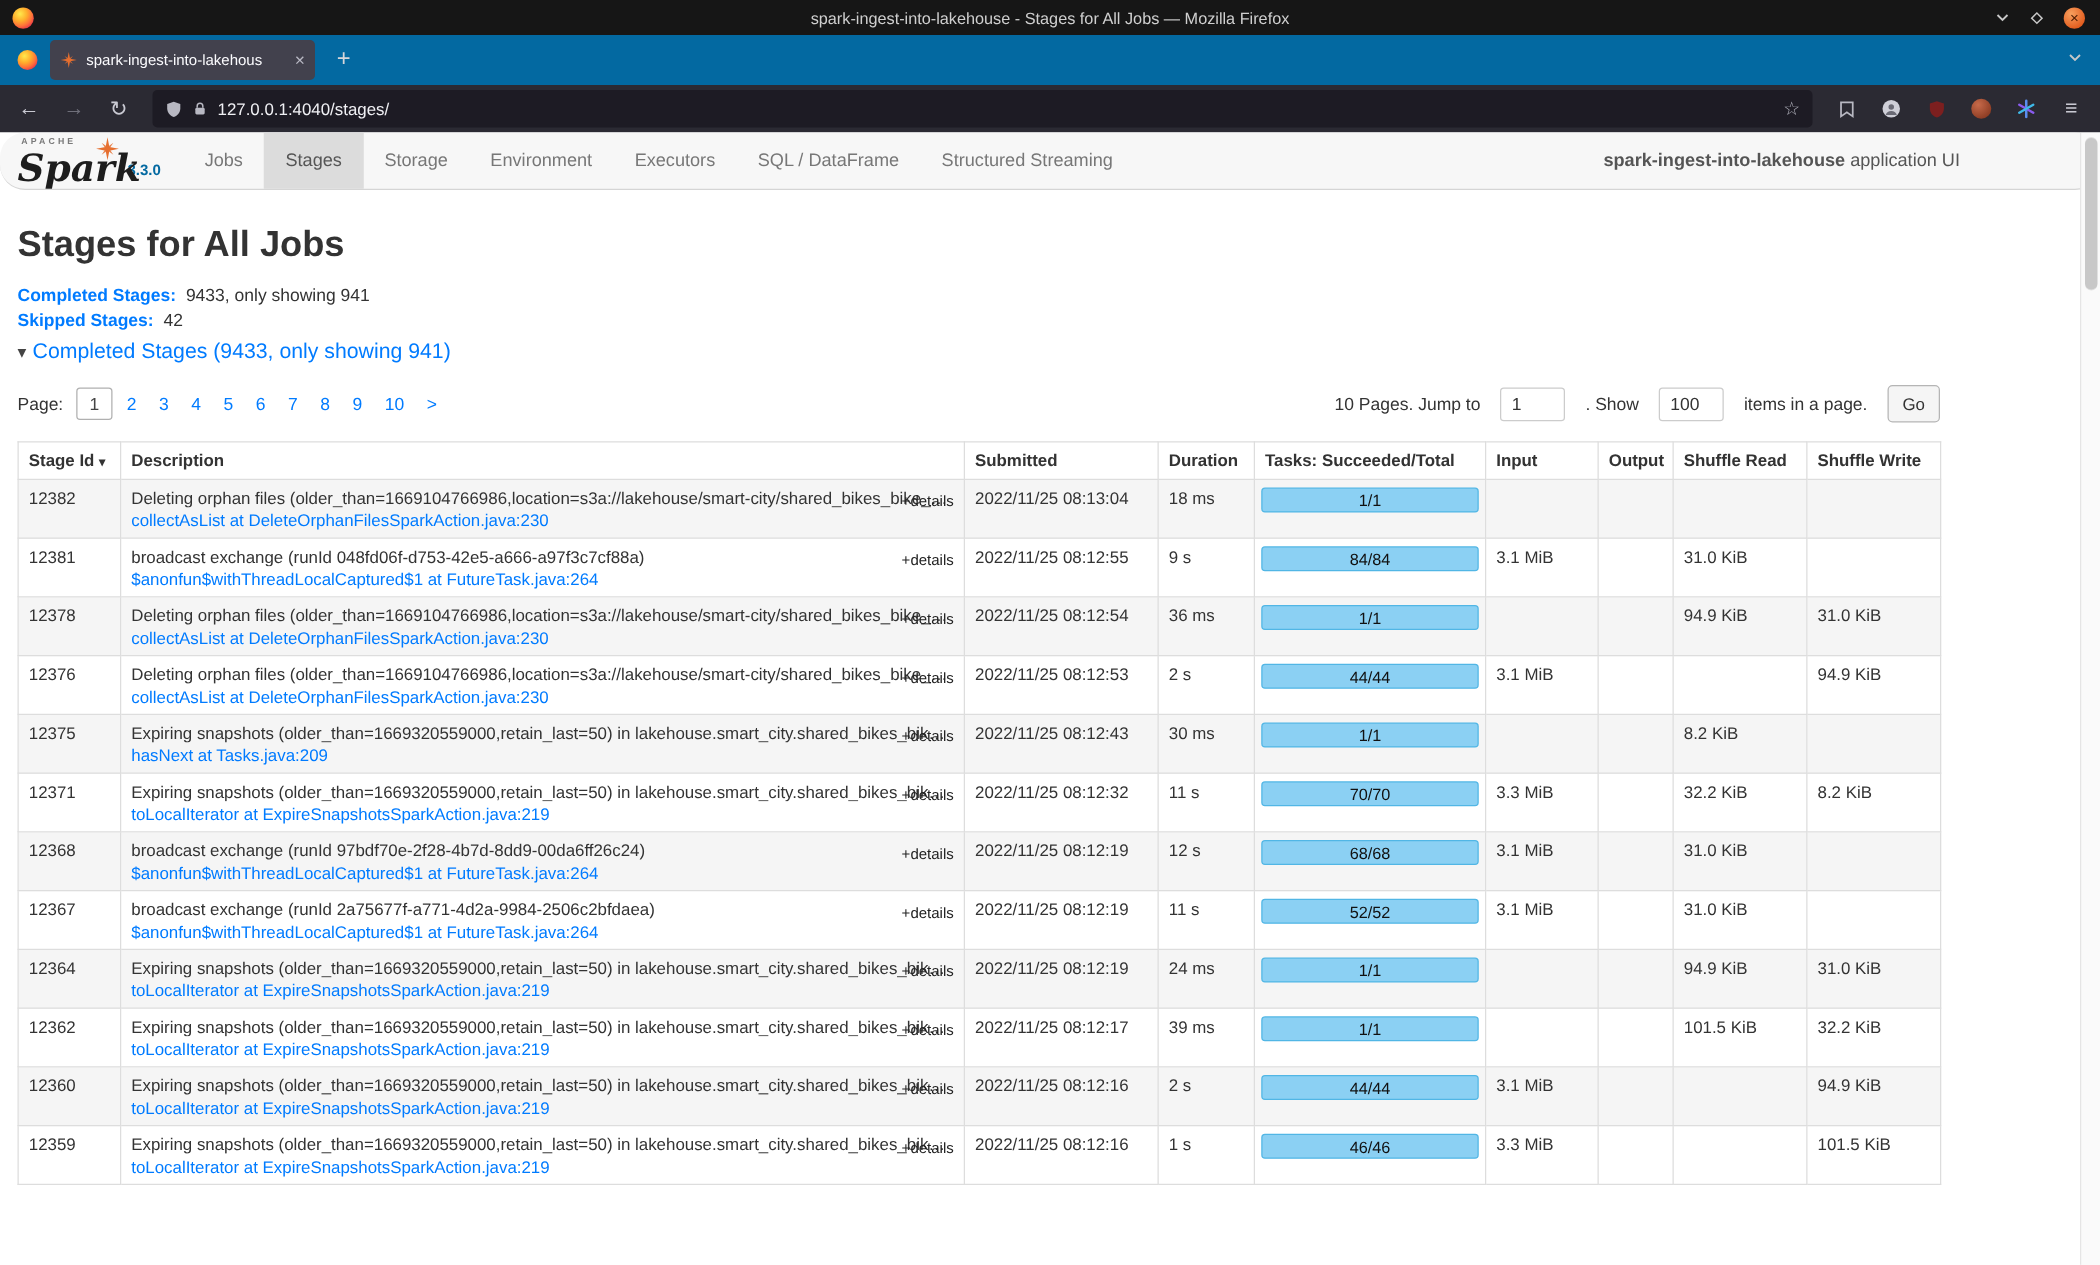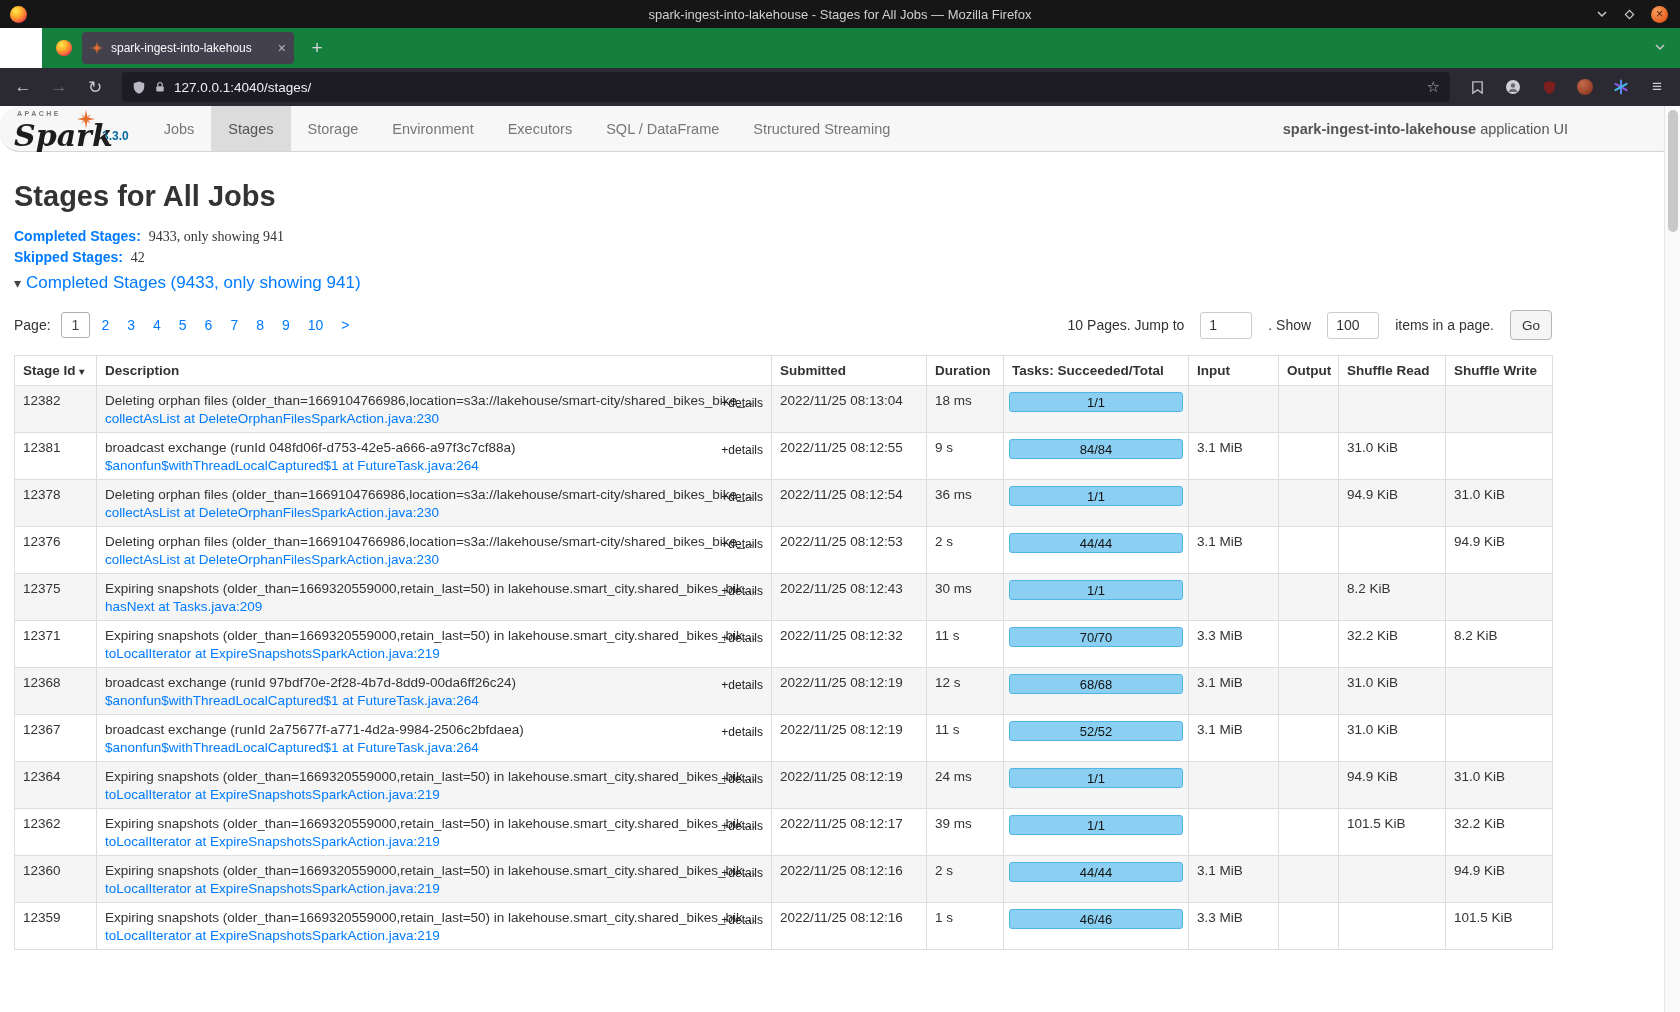--- a/index.html
+++ b/index.html
@@ -11,21 +11,21 @@
     position: relative; color: #cfcfcf; font-size: 13px; }
   .ff-logo { width: 17px; height: 17px; border-radius: 50%; margin-left: 10px; z-index: 2;
     background: radial-gradient(circle at 35% 30%, #ffe94d 0%, #ffae2c 35%, #ff7139 60%, #e3264e 85%, #b5007f 100%); }
   .win-title { position: absolute; left: 0; right: 0; text-align: center; }
   .win-controls { margin-left: auto; display: flex; align-items: center; gap: 16px;
     padding-right: 12px; z-index: 2; }
   .wc { display: flex; align-items: center; justify-content: center; cursor: default; }
   .wc-close { width: 17px; height: 17px; border-radius: 50%; color: #4a1a00; font-size: 12px;
     line-height: 1; background: radial-gradient(circle at 35% 30%, #f8a05e, #e25c1e 75%); }
 
-  .tabbar { height: 40px; background: #15803d; display: flex; align-items: center; margin-left: 42px; }
+  .tabbar { height: 40px; background: #0369a1; display: flex; align-items: center; }
   .ffview { margin-left: 12px; }
   .tab { width: 212px; height: 32px; background: #42414d; border-radius: 4px; margin-left: 10px;
     display: flex; align-items: center; padding: 0 8px; color: #fbfbfe; font-size: 12px; }
   .tab-title { flex: 1; white-space: nowrap; overflow: hidden; margin-left: 7px; }
   .tab-close { color: #b9b9c4; font-size: 14px; margin-left: 6px; }
   .newtab { color: #d6d6da; font-size: 19px; margin-left: 10px; width: 26px; height: 26px;
     display: flex; align-items: center; justify-content: center; border-radius: 4px; }
   .tab-spacer { flex: 1; }
   .alltabs { margin-right: 14px; }
 
@@ -60,21 +60,21 @@
   .nav-items li.active { background: #dcdcdc; color: #555; }
   .app-label { margin-left: auto; align-self: center; margin-right: 112px; font-size: 14.5px;
     color: #555; white-space: nowrap; }
   .app-label strong { font-weight: bold; }
 
   .container { padding: 0 14px; width: 1566px; }
   .page-title { margin-top: 28px; font-size: 29px; font-weight: bold; color: #333; }
   .summary { margin-top: 13px; font-size: 14px; color: #333; }
   .summary-line { line-height: 20px; }
   .summary-label { color: #007bff; font-weight: bold; text-decoration: none; cursor: pointer; }
-  .summary-value { margin-left: 4px; font-family: Liberation Serif, serif; }
+  .summary-value { margin-left: 4px; }
   .section-head { margin-top: 5px; font-size: 17px; font-weight: normal; cursor: pointer; }
   .section-arrow { color: #444; font-size: 14px; margin-right: 5px; }
   .section-title { color: #007bff; }
 
   .pagination-row { margin-top: 17px; display: flex; align-items: center; font-size: 14px;
     color: #333; width: 1538px; }
   .page-label { margin-right: 8px; }
   .page-item { display: inline-block; min-width: 14px; text-align: center; padding: 4px 7px;
     margin: 0 2px; color: #007bff; text-decoration: none; cursor: pointer; }
   .page-item.current { border: 1px solid #b0b0b0; border-radius: 3px; color: #444; padding: 4px 10px; }

